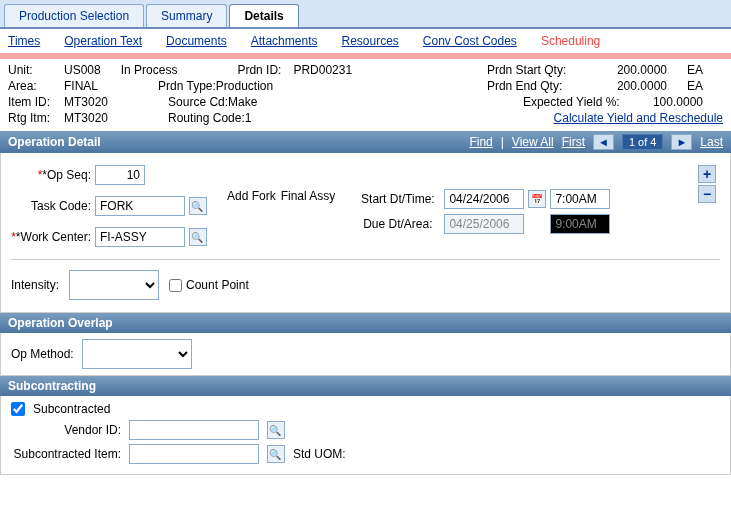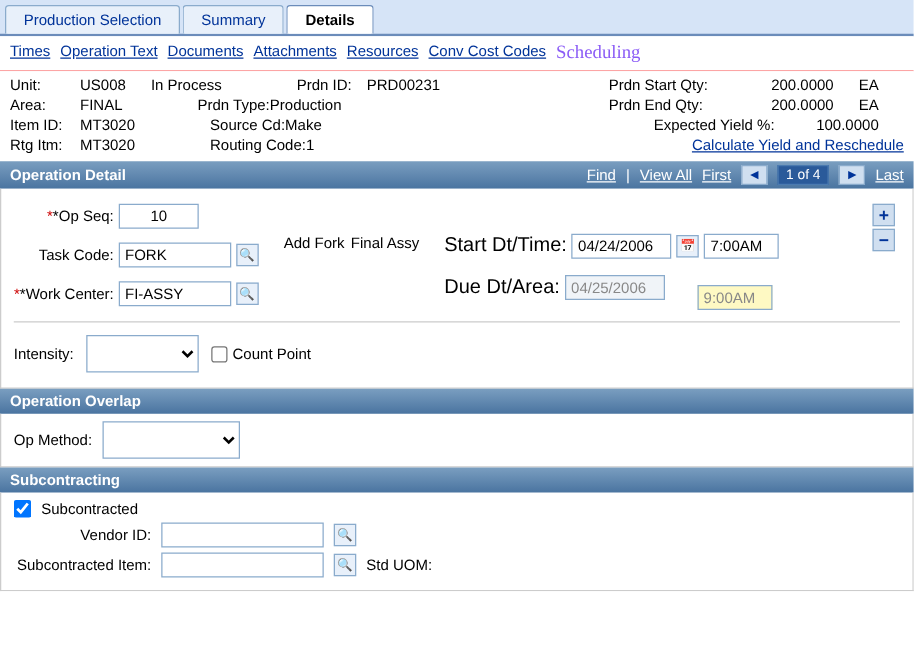--- a/index.html
+++ b/index.html
@@ -14,23 +14,23 @@
       cursor: pointer;
       font-size: 12px;
       background: #e8f0fa;
       color: #003399;
       margin-right: 2px;
       border-radius: 3px 3px 0 0;
     }
     .tab.active { background: #fff; color: #000; font-weight: bold; border-color: #6b8cba; }
 
     
-    .subnav { display: flex; gap: 8px; padding: 5px 8px; background: #fff; border-bottom: 1px solid #fca5a5; }
+    .subnav { display: flex; gap: 24px; padding: 5px 8px; background: #fff; border-bottom: 6px solid #fca5a5; }
     .subnav a { color: #003399; text-decoration: underline; font-size: 12px; cursor: pointer; }
-    .subnav span { font-size: 15px; color: #8b5cf6; font-family: Liberation Serif, serif; }
+    .subnav span { font-size: 12px; color: #ef4444; }
 
     
     .info-section { padding: 4px 8px; background: #fff; }
     .info-row { display: flex; align-items: flex-end; margin-bottom: 2px; flex-wrap: wrap; }
     .info-label { color: #000; font-size: 12px; min-width: 56px; }
     .info-value { color: #000; font-size: 12px; margin-right: 20px; }
 
     
     .section-header {
       background: linear-gradient(to bottom, #7a9ec0, #4a74a0);
@@ -57,21 +57,21 @@
     
     .op-detail { background: #fff; padding: 8px 10px; border: 1px solid #ccc; border-top: none; }
     .op-row { display: flex; align-items: center; margin-bottom: 6px; gap: 4px; }
     .op-label { font-size: 12px; color: #000; min-width: 80px; text-align: right; }
     .op-input {
       border: 1px solid #8aabcc;
       padding: 1px 4px;
       font-size: 12px;
       height: 20px;
     }
-    .op-input-sm { width: 64px; text-align: center; }
+    .op-input-sm { width: 50px; text-align: right; }
     .op-input-md { width: 90px; }
     .search-icon-btn {
       background: #e8f0fa;
       border: 1px solid #8aabcc;
       width: 18px;
       height: 18px;
       cursor: pointer;
       display: inline-flex;
       align-items: center;
       justify-content: center;
@@ -122,21 +122,21 @@
 
     .divider { border: none; border-top: 1px solid #ccc; margin: 6px 0; }
 
     .calc-link { color: #003399; text-decoration: underline; cursor: pointer; font-size: 12px; }
     .op-left { display: flex; flex-direction: column; gap: 5px; padding-top: 4px; }
     .op-mid { display: flex; flex-direction: row; gap: 5px; padding: 4px 10px 0 10px; }
     .op-right { display: flex; flex-direction: column; gap: 5px; padding-top: 4px; }
 
     .start-due-block { display: flex; flex-direction: column; gap: 5px; }
     .dt-row { display: flex; align-items: center; gap: 4px; }
-    .dt-label { font-size: 16px; min-width: 85px; text-align: center; }
+    .dt-label { font-size: 12px; min-width: 85px; text-align: center; }
   </style>
 </head>
 <body>
 
 <div class="tabs">
   <div class="tab">Production Selection</div>
   <div class="tab">Summary</div>
   <div class="tab active">Details</div>
 </div>
 
@@ -238,21 +238,21 @@
       <div class="dt-row">
         <span class="dt-label">Start Dt/Time:</span>
         <input class="op-input dt-input" type="text" value="04/24/2006" style="">
         <button class="cal-btn" style="font-size:10px;">📅</button>
         <input class="op-input time-input" type="text" value="7:00AM" style="">
       </div>
       <div class="dt-row">
         <span class="dt-label">Due Dt/Area:</span>
         <input class="op-input dt-input" type="text" style="background: rgb(240, 244, 248); color: rgb(136, 136, 136);" value="04/25/2006">
         <span style="width:18px;"></span>
-        <input class="op-input time-input" type="text" style="background: #fef9c3; color: rgb(136, 136, 136); margin-top: 16px;" value="9:00AM">
+        <input class="op-input time-input" type="text" style="background: #000000; color: rgb(136, 136, 136);" value="9:00AM">
       </div>
     </div>
 
     <div style="position:absolute; right:4px; top:4px; display:flex; flex-direction:column; gap:2px;">
       <button class="add-btn">+</button>
       <button class="remove-btn">−</button>
     </div>
   </div>
 
   <hr class="divider">

